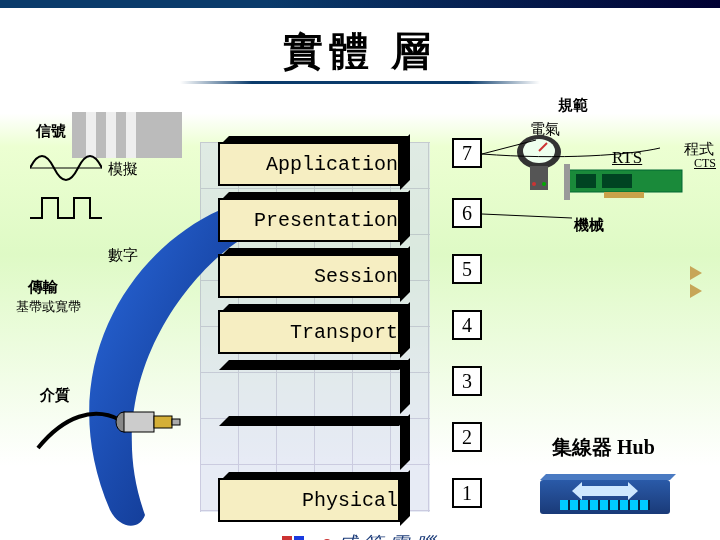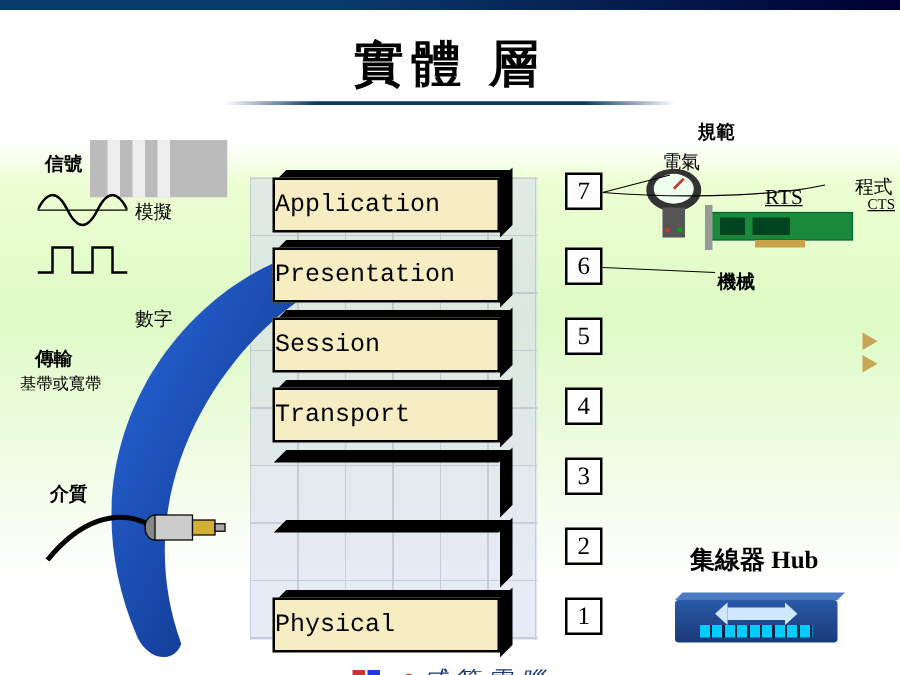--- a/index.html
+++ b/index.html
@@ -62,21 +62,21 @@
   }
   .layer-side {
     position: absolute; left: 182px; top: -3px; width: 10px; height: 46px;
     background: #000;
     transform: skewY(-45deg);
   }
   .layer-face {
     position: absolute; left: 0; top: 0; width: 182px; height: 44px;
     background: #f6eec2;
     border: 2px solid #000;
-    display: flex; align-items: center; justify-content: flex-start;
+    display: flex; align-items: center; justify-content: flex-end;
     font-family: "Courier New", monospace; font-size: 20px;
   }
   .numbox {
     position: absolute; width: 30px; height: 30px;
     border: 2px solid #000;
     display: flex; align-items: center; justify-content: center;
     font-family: serif; font-size: 20px; background: #fff;
   }
 
   .lbl { position: absolute; font-size: 15px; font-family: "SimSun","KaiTi",serif; }

